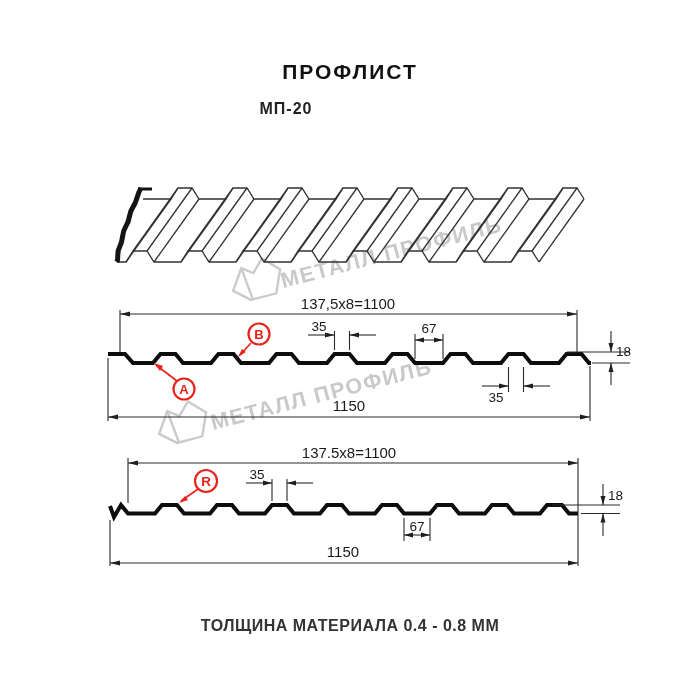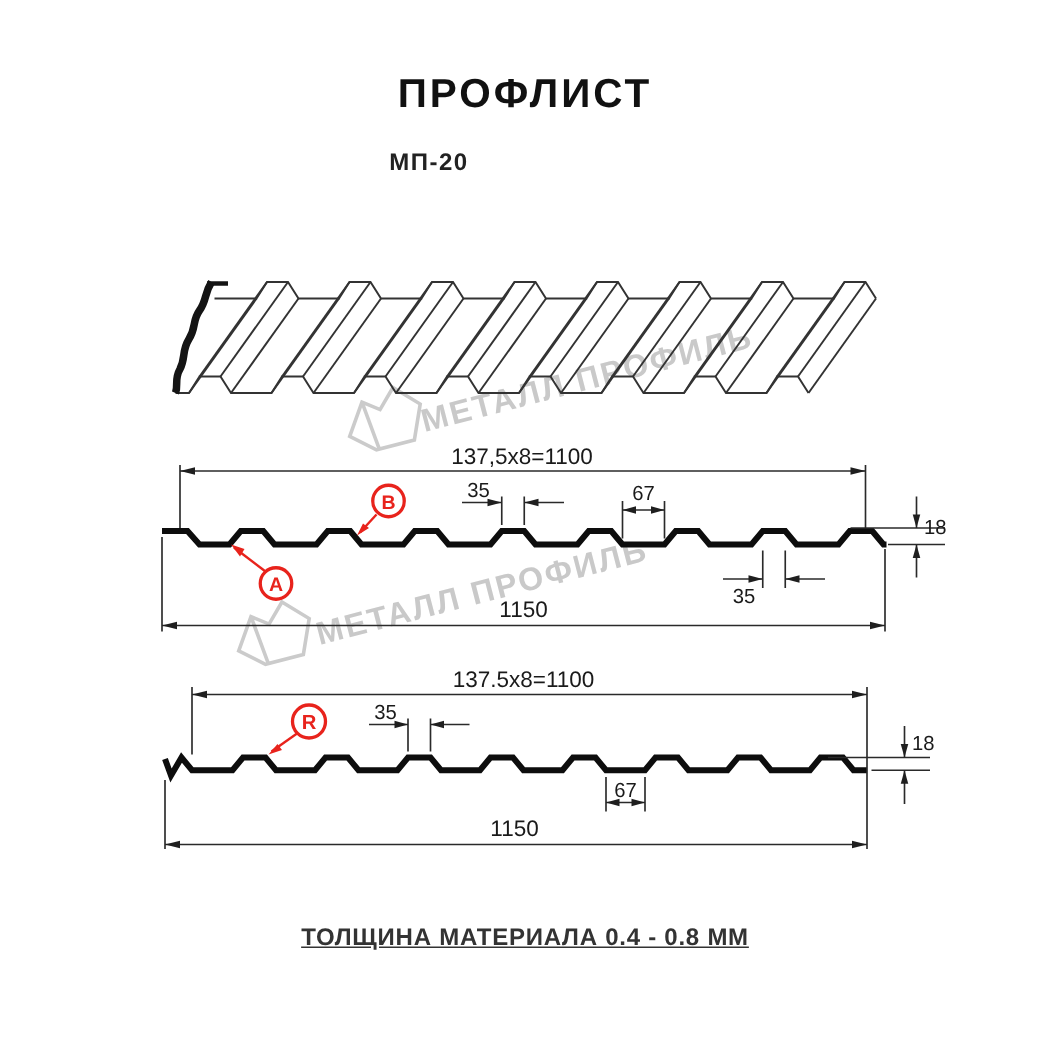--- a/index.html
+++ b/index.html
@@ -1,23 +1,23 @@
 <!DOCTYPE html>
 <html><head>
 <meta charset="utf-8">
 <style>
   html,body{margin:0;padding:0;background:#fff;}
   #canvas{position:relative;width:700px;height:700px;background:#fff;overflow:hidden;
           font-family:"Liberation Sans", sans-serif;}
-  .title{position:absolute;left:0;top:47px;width:700px;text-align:center;
-         font-size:27px;font-weight:800;letter-spacing:2px;color:#111;}
+  .title{position:absolute;left:0;top:60px;width:700px;text-align:center;
+         font-size:21px;font-weight:800;letter-spacing:2px;color:#111;}
   .subtitle{position:absolute;left:0;top:100px;width:572px;text-align:center;
             font-size:16px;font-weight:700;letter-spacing:1px;color:#222;}
   .footer{position:absolute;left:0;top:617px;width:700px;text-align:center;
-          font-size:16px;font-weight:600;letter-spacing:.5px;color:#333;text-decoration:underline;}
+          font-size:16px;font-weight:600;letter-spacing:.5px;color:#333;}
   svg{position:absolute;left:0;top:0;}
   .thin{stroke:#2a2a2a;stroke-width:1.1;fill:none;}
   .prof{stroke:#0d0d0d;stroke-width:4;fill:none;stroke-linejoin:miter;}
   .p3d{stroke:#333;stroke-width:1.3;fill:none;stroke-linejoin:miter;}
   .arr{fill:#1f1f1f;stroke:none;}
   .dimtxt{font-family:"Liberation Sans",sans-serif;fill:#1a1a1a;}
   .red{stroke:#e8231c;fill:none;}
   .redtxt{font-family:"Liberation Sans",sans-serif;fill:#e8231c;font-weight:700;}
   .wm{fill:#c9c9c9;font-weight:600;}
   .wmlogo{stroke:#cbcbcb;stroke-width:2.4;fill:none;}

